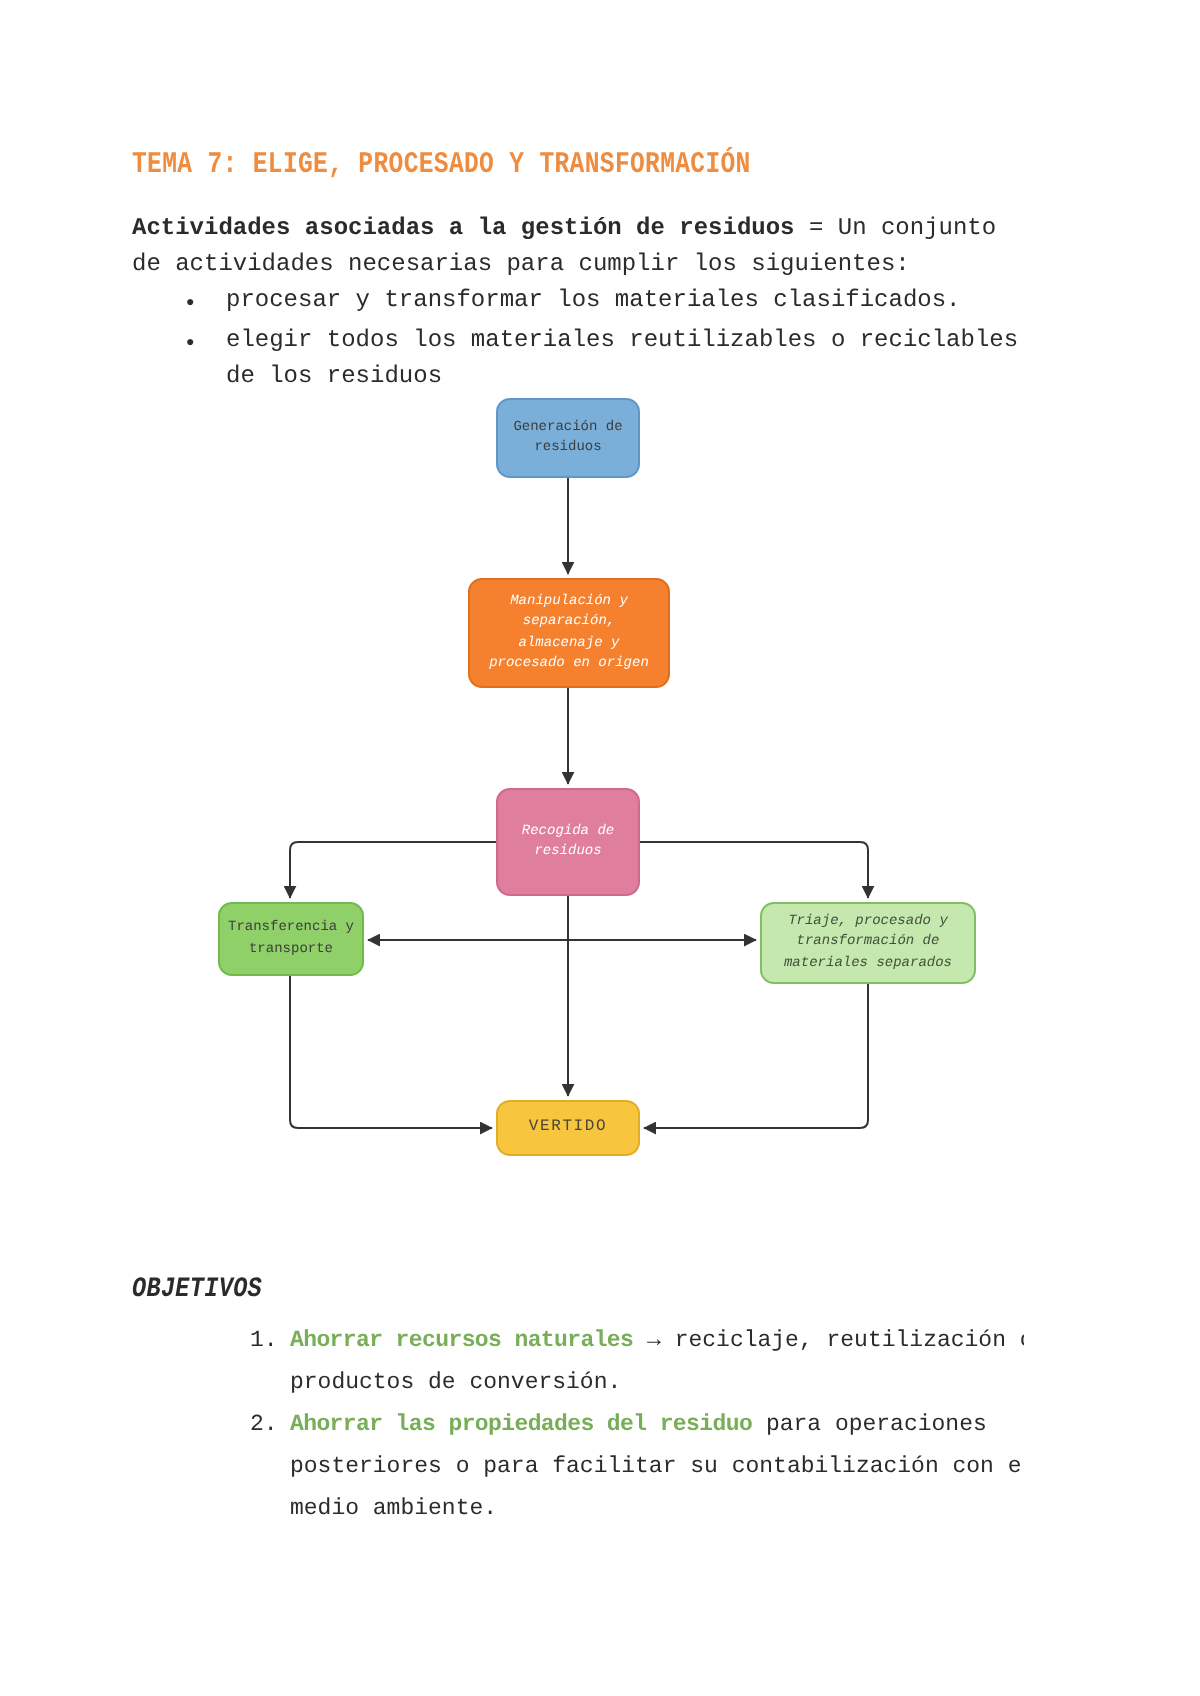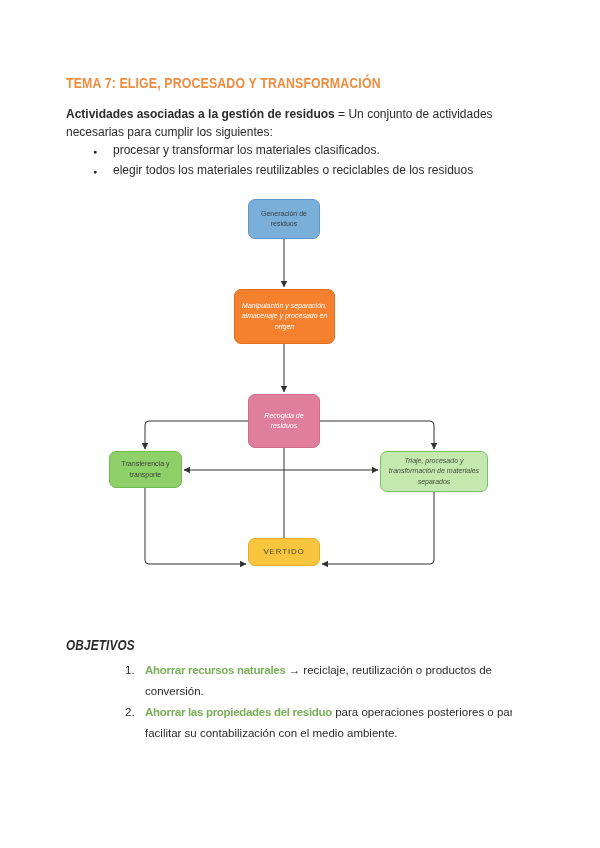--- a/index.html
+++ b/index.html
@@ -1,21 +1,21 @@
 <!DOCTYPE html>
 <html><head>
 <meta charset="utf-8">
 <style>
   html, body { margin: 0; padding: 0; background: #ffffff; }
   .page {
     position: relative;
     width: 512px;
     height: 848px;
     background: #ffffff;
-    font-family: Liberation Sans, sans-serif;
+    font-family: Liberation Mono, monospace;
     color: #2b2b2b;
     overflow: hidden;
   }
   .doc-title {
     position: absolute;
     left: 66px;
     top: 74px;
     font-size: 15px;
     font-weight: bold;
     letter-spacing: 0.2px;
@@ -50,21 +50,21 @@
     border: 1px solid transparent;
     font-size: 7px;
     line-height: 1.45;
     padding: 2px 4px;
   }
   .node-generacion    { left: 248px; top: 9px;   width: 72px;  height: 40px; color: #3d3d3d; }
   .node-manipulacion  { left: 234px; top: 99px;  width: 101px; height: 55px; color: #ffffff; font-style: italic; }
   .node-recogida      { left: 248px; top: 204px; width: 72px;  height: 54px; color: #ffffff; font-style: italic; }
   .node-transferencia { left: 109px; top: 261px; width: 73px;  height: 37px; color: #3d3d3d; }
   .node-triaje        { left: 380px; top: 261px; width: 108px; height: 41px; color: #41503a; font-style: italic; }
-  .node-vertido       { left: 248px; top: 348px; width: 72px;  height: 28px; color: #4c4636; font-size: 8px; letter-spacing: 0.8px; }
+  .node-vertido       { left: 248px; top: 360px; width: 72px;  height: 28px; color: #4c4636; font-size: 8px; letter-spacing: 0.8px; }
 
   .objetivos-heading {
     position: absolute;
     left: 66px;
     top: 637px;
     font-size: 14px;
     font-weight: bold;
     font-style: italic;
     letter-spacing: 0.2px;
     white-space: nowrap;

